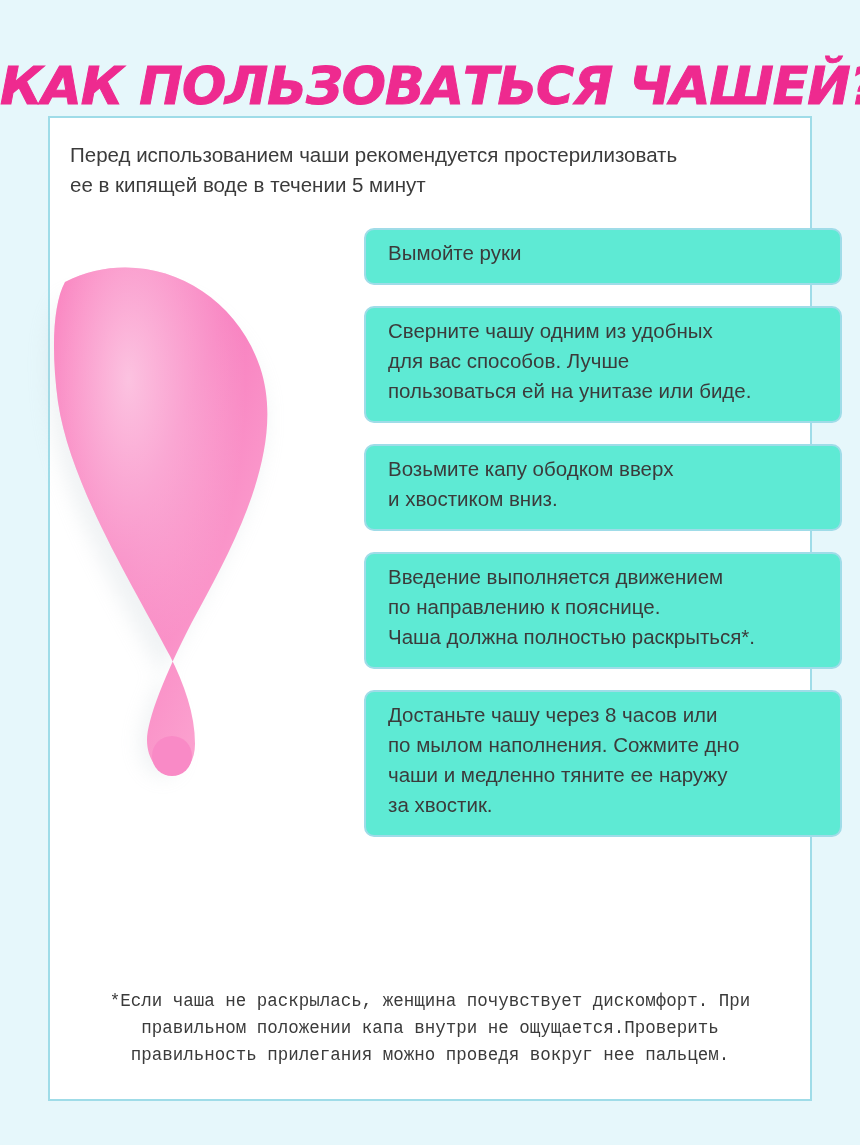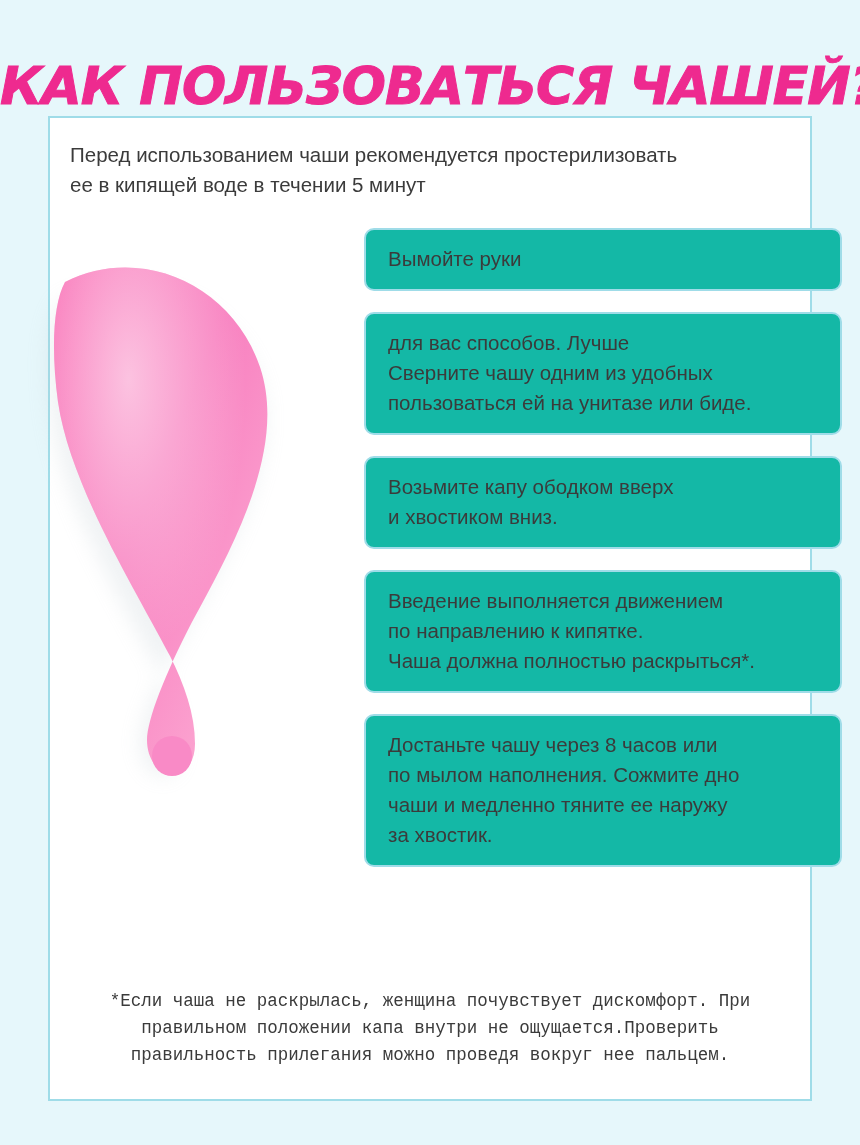--- a/index.html
+++ b/index.html
@@ -64,23 +64,23 @@
   }
   .steps {
     position: absolute;
     left: 364px;
     top: 228px;
     width: 478px;
   }
   .step {
     border: 2px solid #9fdce8;
     border-radius: 10px;
-    background: #14b8a6;
+    background: #5eead4;
     box-sizing: border-box;
-    padding: 14px 18px 15px 22px;
+    padding: 8px 18px 15px 22px;
     margin-bottom: 21px;
     font-size: 20.5px;
     line-height: 30px;
     color: #3b3b3b;
     min-height: 56px;
   }
   .step:last-child { margin-bottom: 4px; }
   .outro {
     position: absolute;
     left: 70px;
@@ -145,33 +145,33 @@
     </svg>
   </div>
 
   <div class="steps">
 
     <div class="step">
       <span class="line">Вымойте руки</span>
     </div>
 
     <div class="step">
+      <span class="line">Сверните чашу одним из удобных</span>
       <span class="line">для вас способов. Лучше</span>
-      <span class="line">Сверните чашу одним из удобных</span>
       <span class="line">пользоваться ей на унитазе или биде.</span>
     </div>
 
     <div class="step">
       <span class="line">Возьмите капу ободком вверх</span>
       <span class="line">и хвостиком вниз.</span>
     </div>
 
     <div class="step">
       <span class="line">Введение выполняется движением</span>
-      <span class="line">по направлению к кипятке.</span>
+      <span class="line">по направлению к пояснице.</span>
       <span class="line">Чаша должна полностью раскрыться*.</span>
     </div>
 
     <div class="step">
       <span class="line">Достаньте чашу через 8 часов или</span>
       <span class="line">по мылом наполнения. Сожмите дно</span>
       <span class="line">чаши и медленно тяните ее наружу</span>
       <span class="line">за хвостик.</span>
     </div>
 

